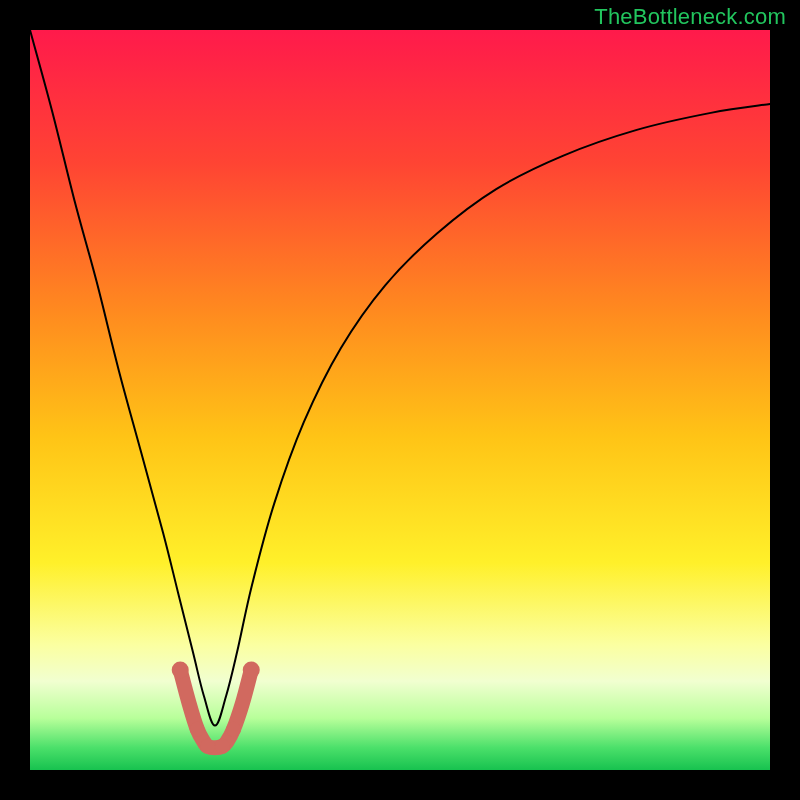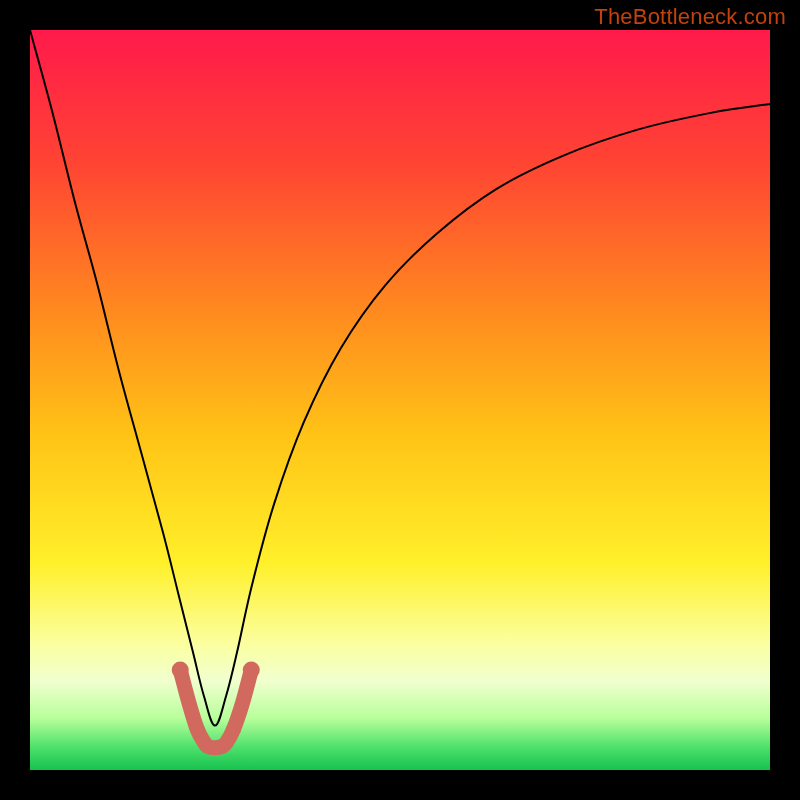--- a/index.html
+++ b/index.html
@@ -14,21 +14,21 @@
   .stage {
     position: relative;
     width: 800px;
     height: 800px;
     background: #000;
   }
   .watermark {
     position: absolute;
     top: 4px;
     right: 14px;
-    color: #c2410c;
+    color: #22c55e;
     font-size: 22px;
     letter-spacing: 0.2px;
     font-weight: 400;
     z-index: 10;
     user-select: none;
   }
   .plot {
     position: absolute;
     left: 30px;
     top: 30px;

